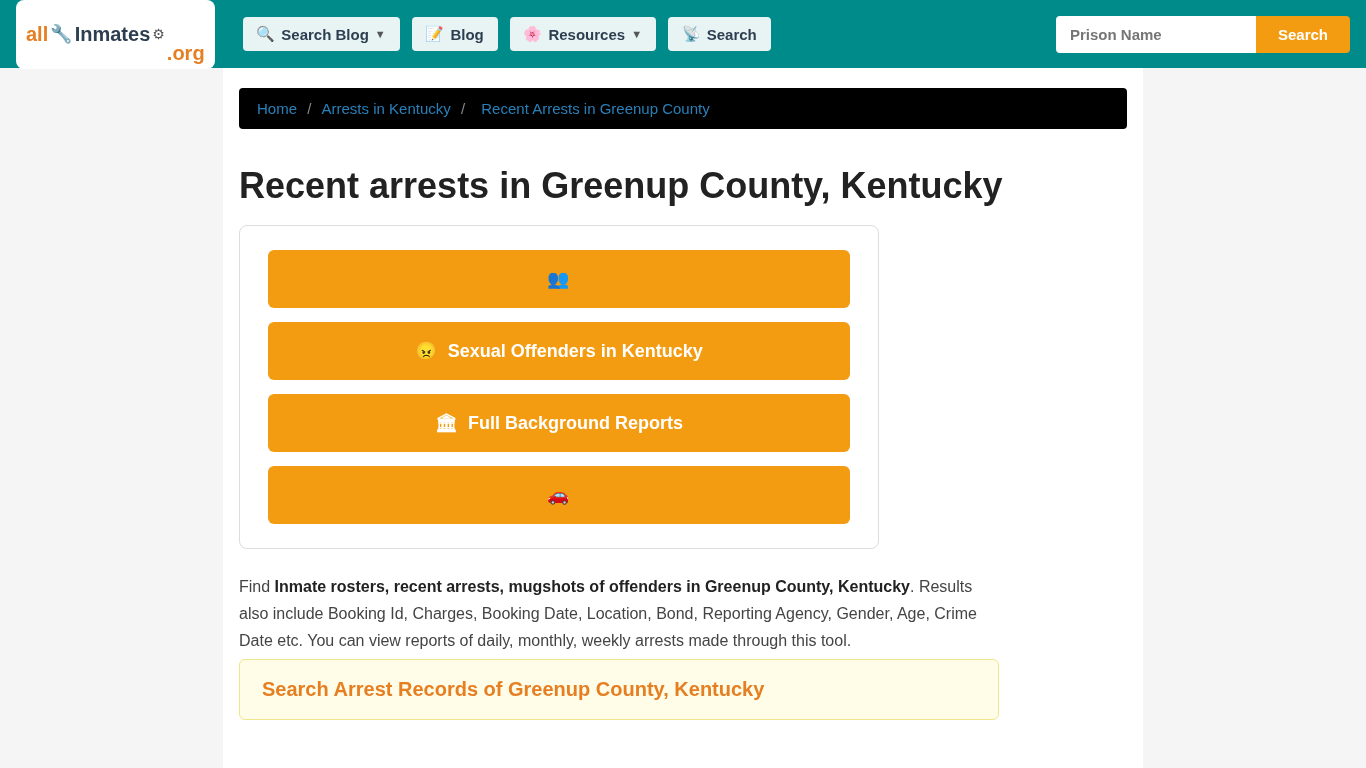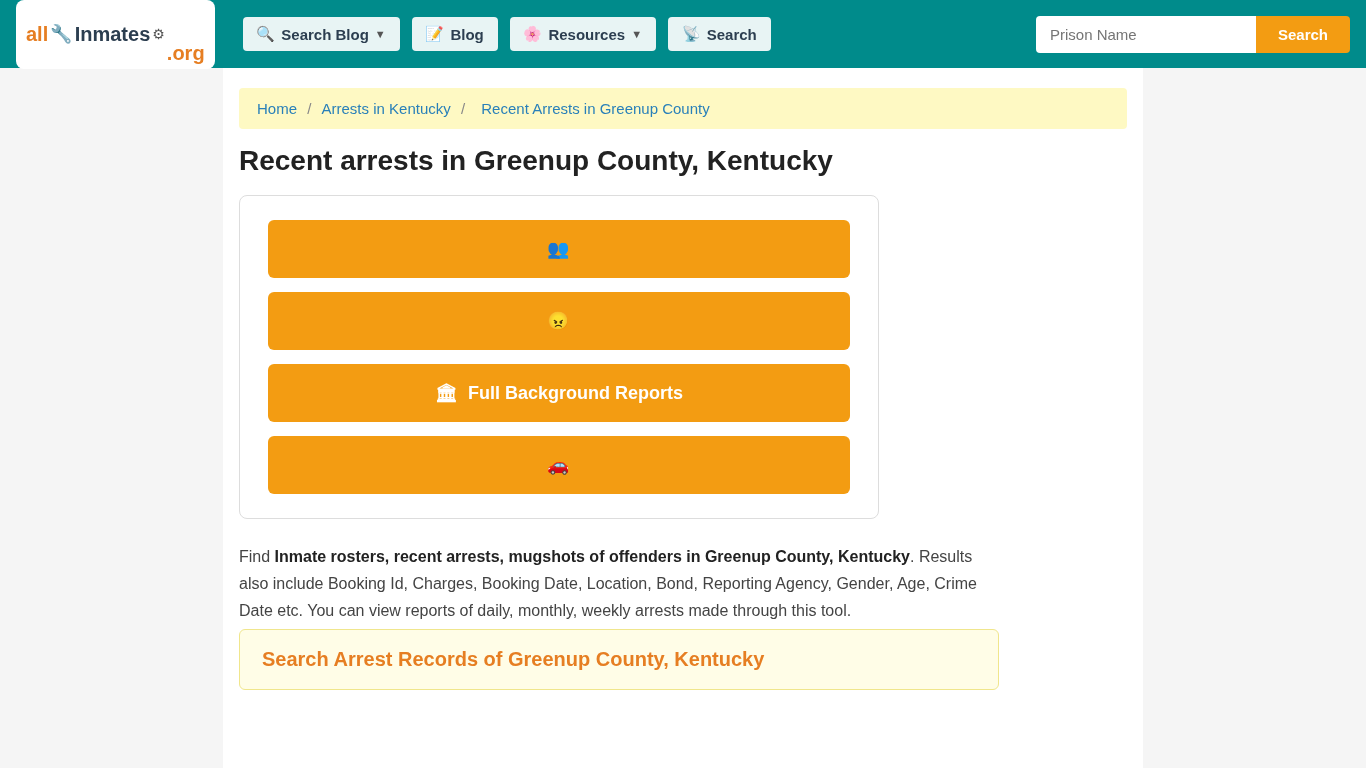--- a/index.html
+++ b/index.html
@@ -51,23 +51,24 @@
     .search-container {
       display: flex;
       align-items: center;
       gap: 0;
     }
     .prison-input {
       padding: 10px 14px;
       font-size: 15px;
       border: none;
       border-radius: 4px 0 0 4px;
-      width: 220px;
+      width: 200px;
       outline: none;
       color: #aaa;
+      font-weight: bold;
     }
     .search-btn-nav {
       background: #f39c12;
       color: #fff;
       border: none;
       padding: 10px 22px;
       font-size: 15px;
       font-weight: bold;
       border-radius: 0 4px 4px 0;
       cursor: pointer;
@@ -77,36 +78,36 @@
     .main-content {
       max-width: 920px;
       margin: 0 auto;
       padding: 20px 16px;
       background: #fff;
       min-height: 700px;
     }
 
     
     .breadcrumb-bar {
-      background: #fef9c3;
+      background: #000000;
       border-radius: 4px;
       padding: 12px 18px;
-      margin-bottom: 16px;
+      margin-bottom: 36px;
       font-size: 15px;
     }
     .breadcrumb-bar a {
       color: #2980b9;
       text-decoration: none;
     }
     .breadcrumb-bar span { color: #888; margin: 0 6px; }
     .breadcrumb-bar .current { color: #2980b9; }
 
     
     .page-title {
-      font-size: 28px;
+      font-size: 36px;
       font-weight: bold;
       color: #222;
       margin-bottom: 18px;
     }
 
     
     .button-card {
       background: #fff;
       border: 1px solid #ddd;
       border-radius: 8px;
@@ -217,20 +218,21 @@
   <h1 class="page-title">Recent arrests in Greenup County, Kentucky</h1>
 
   <div class="button-card">
 
     <a href="#" class="action-btn">
       <span>👥</span>
     </a>
 
     <a href="#" class="action-btn">
       <span>😠</span>
+      <span>Sexual Offenders in Kentucky</span>
     </a>
 
     <a href="#" class="action-btn">
       <span>🏛</span>
       <span>Full Background Reports</span>
     </a>
 
     <a href="#" class="action-btn">
       <span>🚗</span>
     </a>

